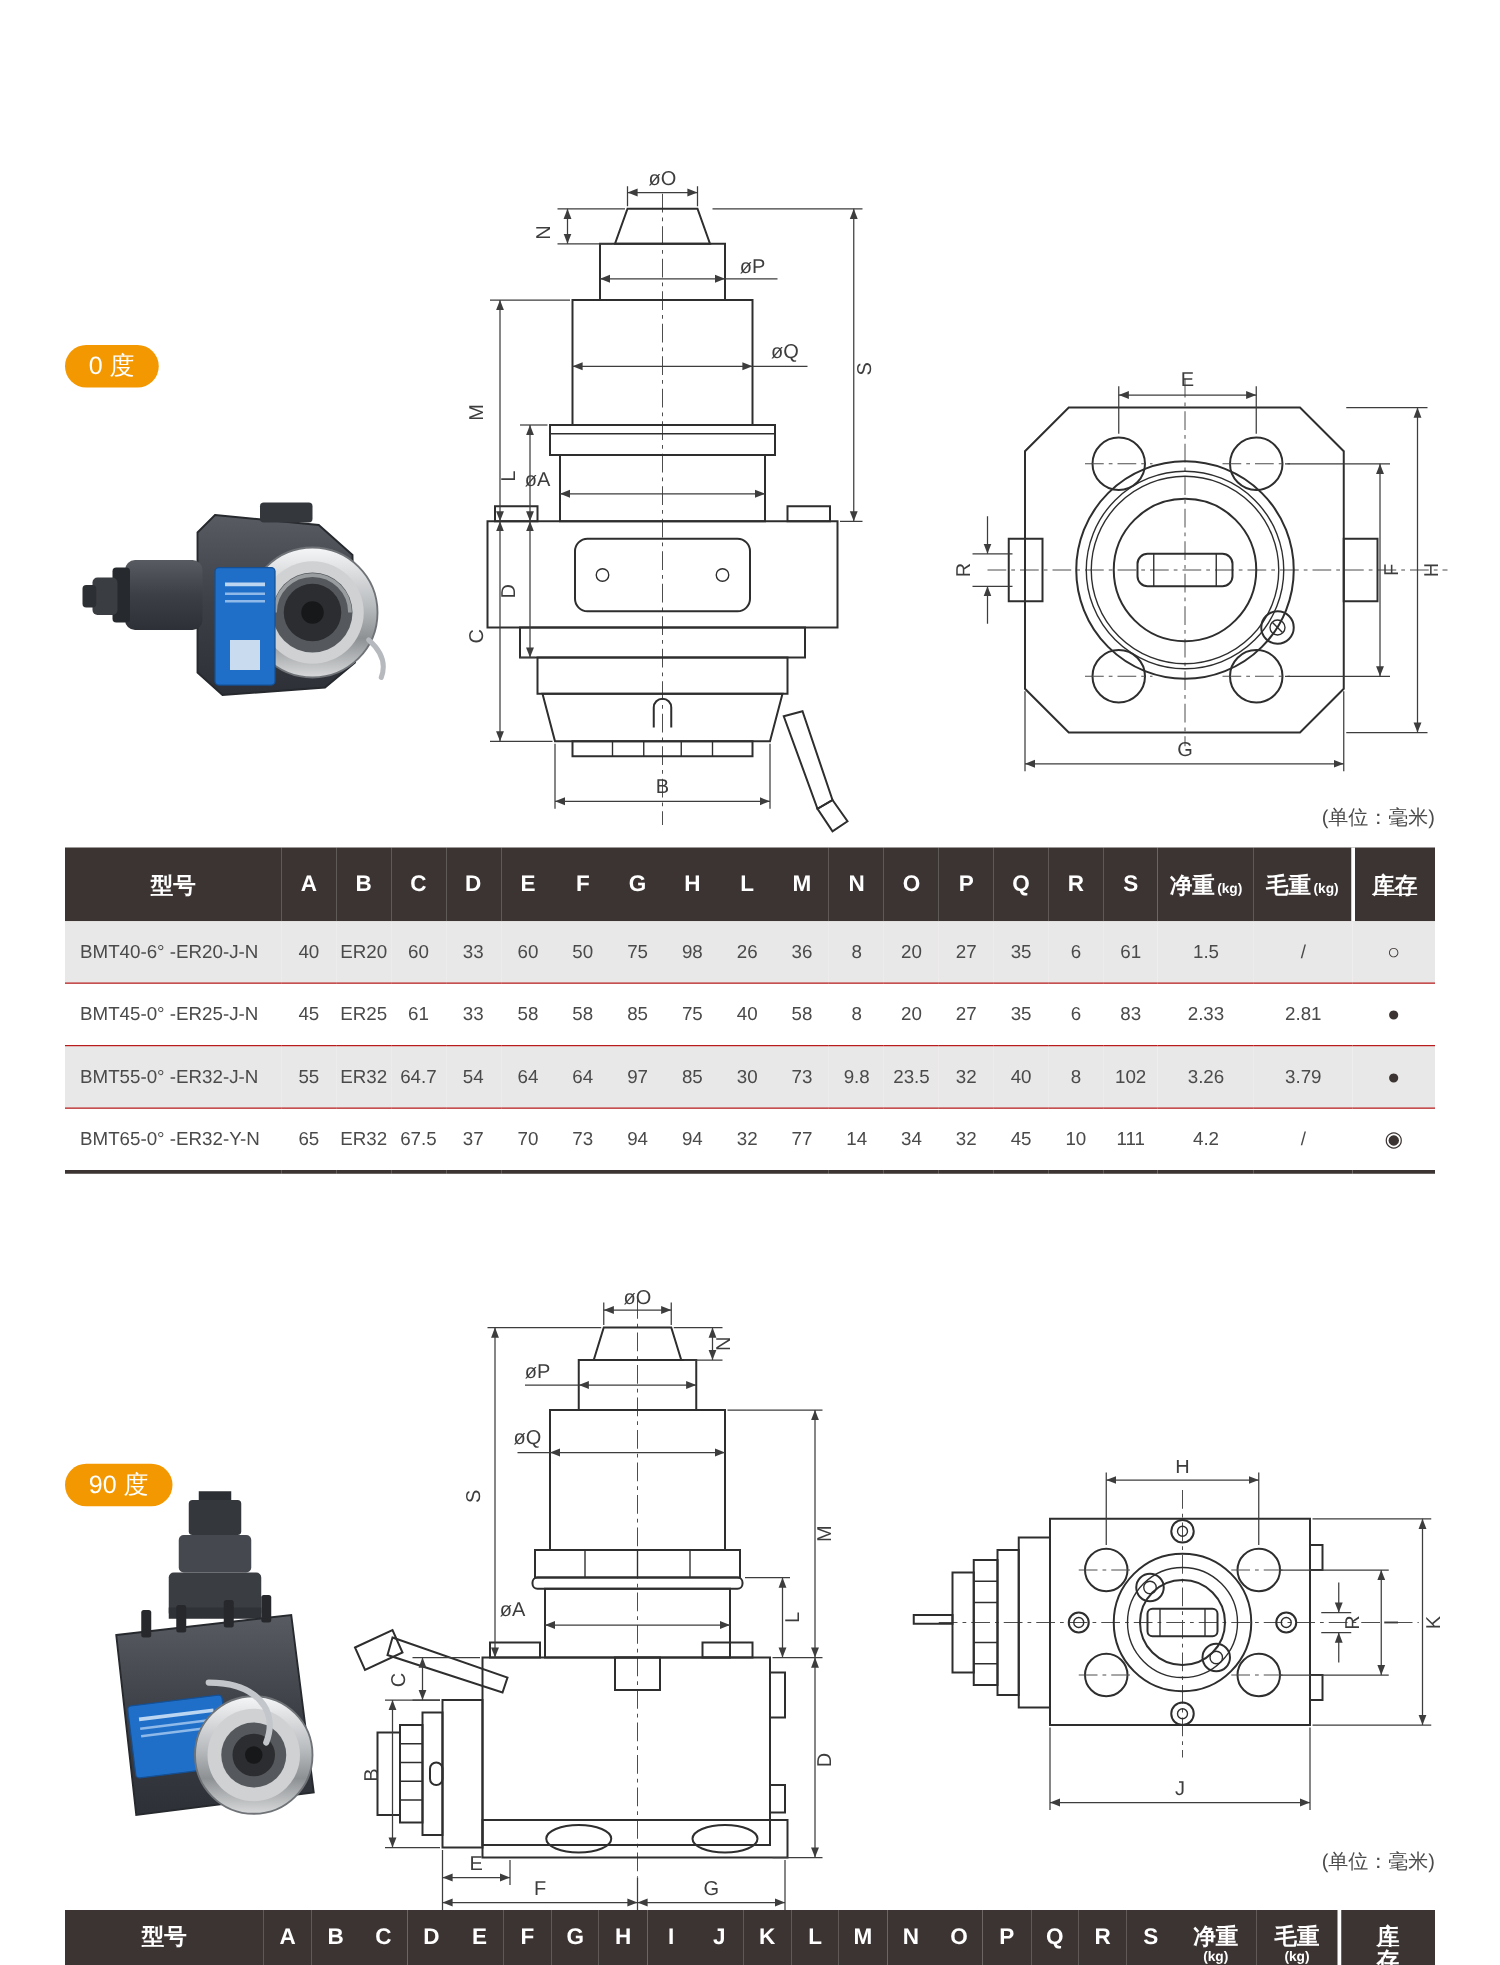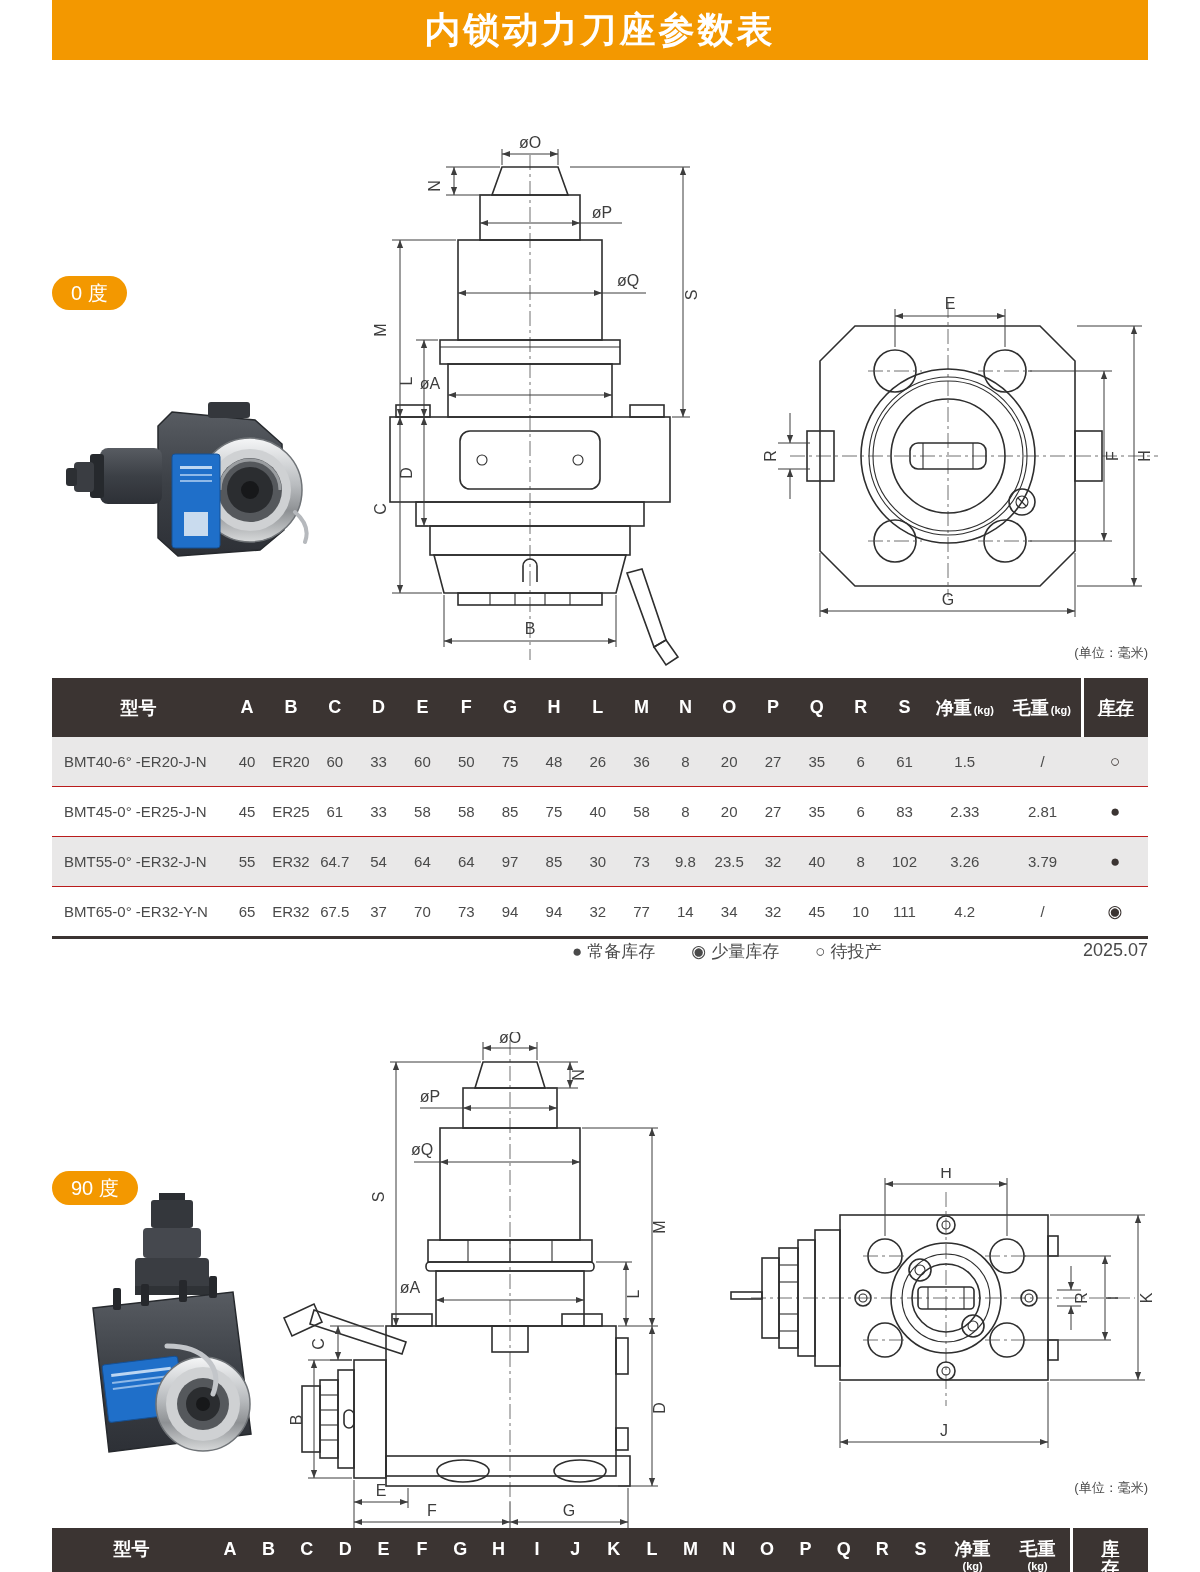--- a/index.html
+++ b/index.html
@@ -3,21 +3,21 @@
 <meta charset="utf-8">
 <style>
   html,body{margin:0;padding:0;background:#fff;}
   #page{position:relative;width:1200px;height:1572px;background:#fff;overflow:hidden;
         font-family:"Liberation Sans","DejaVu Sans",sans-serif;color:#4a4a4a;}
   .banner{position:absolute;left:52px;top:0;width:1096px;height:60px;background:var(--accent,#F39800);
           display:flex;align-items:center;justify-content:center;}
   .banner .t{color:#fff;font-size:36px;font-weight:bold;letter-spacing:3px;}
   .badge{position:absolute;left:52px;background:var(--accent,#F39800);color:#fff;font-size:20px;
          font-weight:normal;border-radius:18px;padding:4px 19px;line-height:26px;}
-  .unit-note{position:absolute;right:52px;font-size:13px;color:#4b4b4b;}
+  .unit-note{position:absolute;right:52px;font-size:16px;color:#4b4b4b;}
   svg.draw,svg.photo{position:absolute;display:block;}
   .ob{stroke:#2e2e2e;stroke-width:1.6;fill:none;}
   .ob2{stroke:#2e2e2e;stroke-width:1.1;fill:none;}
   .dim{stroke:#3d3d3d;stroke-width:1;fill:none;}
   .cl{stroke:#4d4d4d;stroke-width:0.8;fill:none;stroke-dasharray:15 4 3 4;}
   .lb{font-size:16px;fill:#3d3d3d;}
   table.spec{position:absolute;left:52px;width:1096px;border-collapse:collapse;table-layout:fixed;}
   .spec th{background:var(--table_header_bg,#3B3432);color:#fff;font-weight:bold;font-size:18px;
            height:59px;text-align:center;padding:0;margin-left:20px;}
   .spec td{height:49px;text-align:center;font-size:15px;color:#4a4a4a;padding:0;}
@@ -36,23 +36,20 @@
   .legend{position:absolute;left:52px;top:940px;width:1096px;height:30px;font-size:17px;color:#4a4a4a;}
   .legend .items{position:absolute;left:520px;top:0;display:flex;gap:36px;white-space:nowrap;}
   .legend .sym{margin-right:5px;}
   .legend .date{position:absolute;right:0;top:0;font-size:18px;}
 </style>
 </head>
 <body>
 
 <div id="page">
 
-  <div class="banner">
-    <span class="t">内锁动力刀座参数表</span>
-  </div>
 
   <div class="badge" style="top:276px;">0 度</div>
 
   <svg class="photo" style="left:60px;top:362px;width:250px;height:225px;" viewBox="0 0 250 225">
     <defs>
       <linearGradient id="mtl" x1="0" y1="0" x2="0" y2="1">
         <stop offset="0" stop-color="#f5f6f7"></stop>
           <stop offset="0.45" stop-color="#b9bcbf"></stop>
         <stop offset="0.7" stop-color="#8e9194"></stop>
           <stop offset="1" stop-color="#d7d9da"></stop>
@@ -269,21 +266,21 @@
     <tbody>
       <tr>
         <td class="model">BMT40-6° -ER20-J-N</td>
         <td>40</td>
         <td>ER20</td>
         <td>60</td>
         <td>33</td>
         <td>60</td>
         <td>50</td>
         <td>75</td>
-        <td>48</td>
+        <td>98</td>
         <td>26</td>
         <td>36</td>
         <td>8</td>
         <td>20</td>
         <td>27</td>
         <td>35</td>
         <td>6</td>
         <td>61</td>
         <td>1.5</td>
         <td>/</td>
@@ -351,28 +348,20 @@
         <td>45</td>
         <td>10</td>
         <td>111</td>
         <td>4.2</td>
         <td>/</td>
         <td class="stock">◉</td>
       </tr>
     </tbody>
   </table>
 
-  <div class="legend">
-    <div class="items">
-      <span><span class="sym">●</span><span>常备库存</span></span>
-      <span><span class="sym">◉</span><span>少量库存</span></span>
-      <span><span class="sym">○</span><span>待投产</span></span>
-    </div>
-    <span class="date">2025.07</span>
-  </div>
 
   <div class="badge" style="top:1123px;margin-top:48px;">90 度</div>
 
   <svg class="photo" style="left:55px;top:1188px;width:235px;height:290px;" viewBox="0 0 235 290">
     <g>
       <polygon points="104,14 104,5 130,5 130,14" fill="#2b2e32"></polygon>
       <rect x="96" y="12" width="42" height="28" rx="3" fill="#34373c"></rect>
       <rect x="88" y="40" width="58" height="30" rx="4" fill="#45484e"></rect>
       <rect x="80" y="70" width="74" height="36" rx="4" fill="#3a3d42"></rect>
       <rect x="80" y="98" width="74" height="9" fill="#2f3236"></rect>

